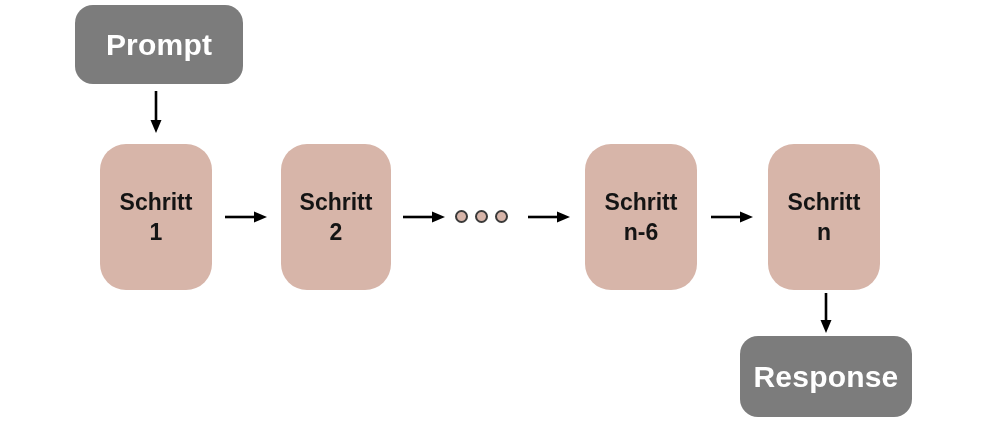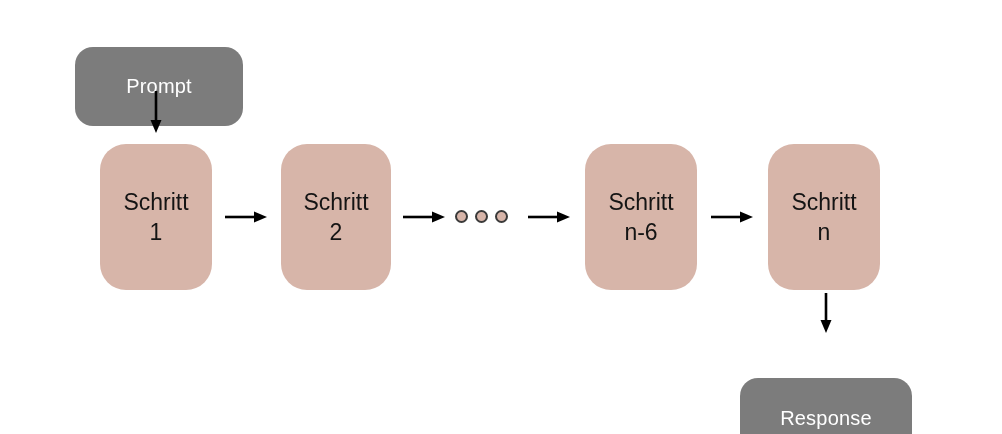--- a/index.html
+++ b/index.html
@@ -30,31 +30,31 @@
     flex-direction:column;
     align-items:center;
     justify-content:center;
     text-align:center;
     box-sizing:border-box;
   }
   .io-box{
     background:var(--io-box-fill);
     color:var(--io-box-text);
     border-radius:18px;
-    font-weight:normal;
-    font-size:20px;
+    font-weight:bold;
+    font-size:30px;
     letter-spacing:0.2px;
-    margin-top:42px;
   }
   .step-box{
     background:var(--step-box-fill);
     color:var(--step-box-text);
     border-radius:26px;
     font-size:23px;
     line-height:30px;
+    font-weight:bold;
   }
   .step-box .line{display:block;}
 
   .node-prompt   {left:75px;  top:5px;   width:168px; height:79px;}
   .node-step1    {left:100px; top:144px; width:112px; height:146px;}
   .node-step2    {left:281px; top:144px; width:110px; height:146px;}
   .node-stepn1   {left:585px; top:144px; width:112px; height:146px;}
   .node-stepn    {left:768px; top:144px; width:112px; height:146px;}
   .node-response {left:740px; top:336px; width:172px; height:81px;}
 

